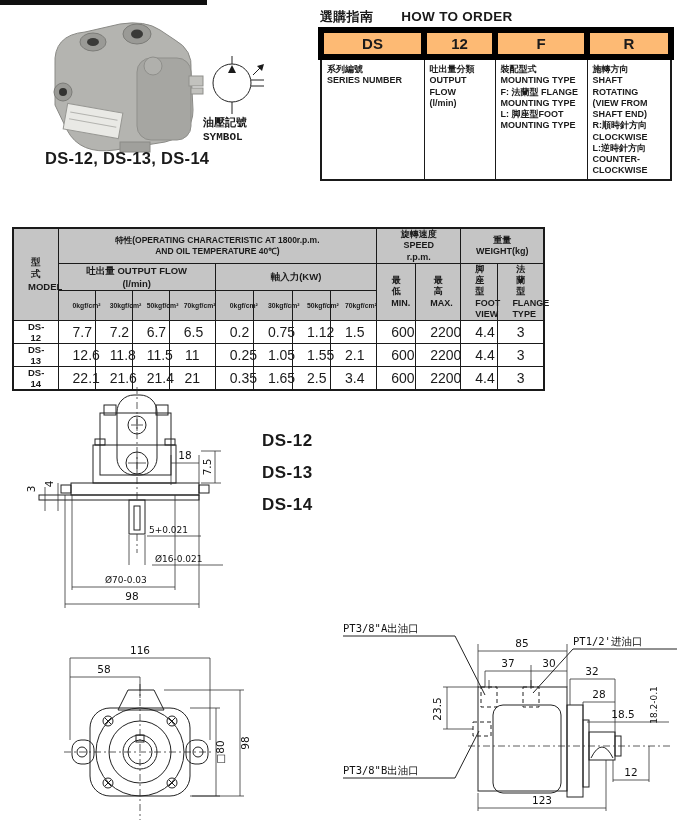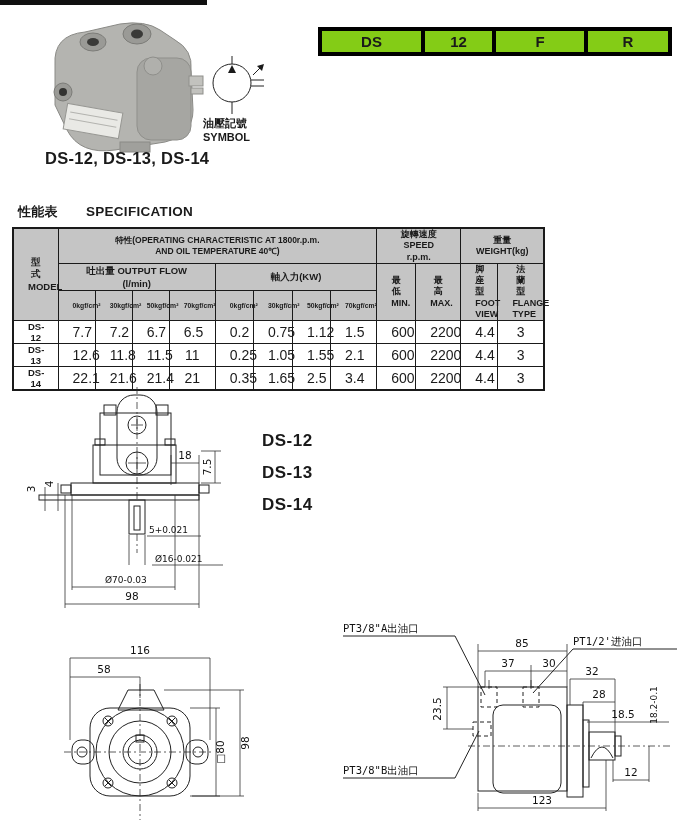--- a/index.html
+++ b/index.html
@@ -9,21 +9,21 @@
   .pre{white-space:pre-line;}
   .scan-bar{background:#101010;}
 
   
   .sec-title{font-weight:bold;font-size:13px;letter-spacing:.3px;}
   .sec-title .en{margin-left:28px;font-size:13.5px;}
 
   
   table{border-collapse:collapse;table-layout:fixed;}
   .order-tbl{width:350px;border:2px solid #1a1a1a;}
-  .order-tbl th{background:#84cc16;border:4px solid #000000;font-size:15px;font-weight:bold;
+  .order-tbl th{background:#fdba74;border:6px solid #000000;font-size:15px;font-weight:bold;
                 height:21px;padding:0;margin-left:44px;}
   .order-tbl td{border:1px solid #1a1a1a;vertical-align:top;padding:4px 4px 2px 5px;
                 font-size:9px;font-weight:bold;line-height:1.25;height:112px;}
 
   
   .spec-tbl{width:533px;border:2px solid #1a1a1a;}
   .spec-tbl th,.spec-tbl td{border:1px solid #1a1a1a;text-align:center;vertical-align:middle;padding:0 14px;}
   .spec-tbl th{background:#c5c5c5;font-weight:bold;}
   .h-char{font-size:8.5px;line-height:1.25;height:28px;}
   .h-flow{font-size:9.5px;height:22px;}
@@ -37,21 +37,21 @@
   svg{display:block;}
   .dline{stroke:#222;stroke-width:1;fill:none;}
   .dthin{stroke:#333;stroke-width:0.8;fill:none;}
   .dash{stroke:#333;stroke-width:0.8;fill:none;stroke-dasharray:7 3 2 3;}
   .pdash{stroke:#222;stroke-width:1;fill:none;stroke-dasharray:4 3;}
   .dimtxt{font-family:"DejaVu Sans",sans-serif;font-size:10.5px;fill:#111;}
   .dimtxt-s{font-family:"DejaVu Sans",sans-serif;font-size:9px;fill:#111;}
   .portlbl{font-family:"DejaVu Sans Mono",monospace;font-size:10.5px;fill:#111;}
   .models-list{font-size:17px;font-weight:600;line-height:32px;letter-spacing:.5px;}
   .photo-caption{font-size:16.5px;font-weight:600;letter-spacing:.3px;}
-  .symbol-label{font-size:11px;font-weight:bold;line-height:1.3;}
+  .symbol-label{font-size:11px;font-weight:bold;line-height:1.3;font-family:Liberation Mono, monospace;}
 </style>
 </head>
 <body>
 
 <div class="page">
 
   <div class="abs scan-bar" style="left:0;top:0;width:207px;height:5px;"></div>
 
   <svg class="abs" style="left:25px;top:10px;" width="185" height="150" viewBox="0 0 185 150">
     <path d="M30,55 Q28,25 60,22 L95,14 Q120,10 135,20 L150,30 Q168,40 166,60 L168,100 Q168,125 140,132 L90,140 Q55,145 42,120 L30,95 Z" fill="#b4b4b0" stroke="#8a8a86" stroke-width="1"></path>
@@ -83,41 +83,63 @@
     <line x1="51" y1="19" x2="60" y2="10" class="dline"></line>
     <polygon points="62,8 55,10 60,15" fill="#1a1a1a"></polygon>
   </svg>
   <div class="abs symbol-label" style="left:203px;top:116px;">
     <div class="pre">油壓記號</div>
     <div>SYMBOL</div>
   </div>
 
   <div class="abs photo-caption" style="left:45px;top:149px;">DS-12, DS-13, DS-14</div>
 
+  <div class="abs sec-title" style="left:320px;top:8px;">
+    <span>選購指南</span><span class="en">HOW TO ORDER</span>
+  </div>
 
   <table class="order-tbl abs" style="left:318px;top:27px;">
     <colgroup>
         <col style="width:103px">
         <col style="width:71px">
         <col style="width:92px">
         <col style="width:84px">
       </colgroup>
     <tbody>
         <tr>
       <th>DS</th>
       <th>12</th>
       <th>F</th>
       <th>R</th>
     </tr>
+    <tr>
+      <td class="pre">系列編號
+SERIES NUMBER</td>
+      <td class="pre">吐出量分類
+OUTPUT FLOW
+(l/min)</td>
+      <td class="pre">裝配型式
+MOUNTING TYPE
+F: 法蘭型 FLANGE
+MOUNTING TYPE
+L: 脚座型FOOT
+MOUNTING TYPE</td>
+      <td class="pre">施轉方向
+SHAFT ROTATING
+(VIEW FROM
+SHAFT END)
+R:順時針方向
+CLOCKWISE
+L:逆時針方向
+COUNTER-
+CLOCKWISE</td>
+    </tr>
   </tbody>
     </table>
 
-  <div class="abs sec-title" style="left:18px;top:203px;">
-    <span>性能表</span><span class="en">SPECIFICATION</span>
-  </div>
 
   <table class="spec-tbl abs" style="left:12px;top:227px;">
     <colgroup>
       <col style="width:45px">
         <col style="width:37px">
         <col style="width:37px">
         <col style="width:37px">
         <col style="width:46px">
       <col style="width:38px">
         <col style="width:39px">

